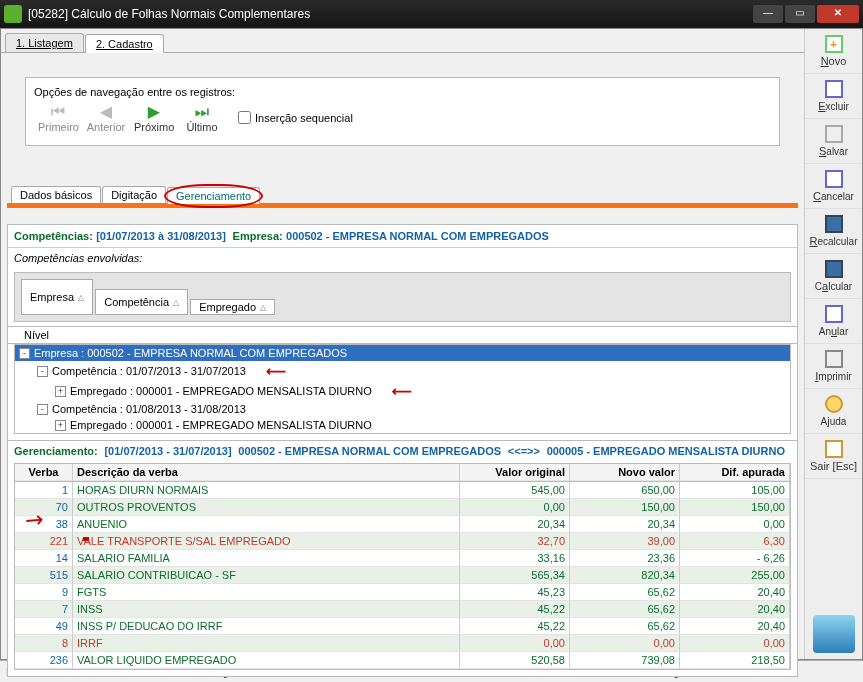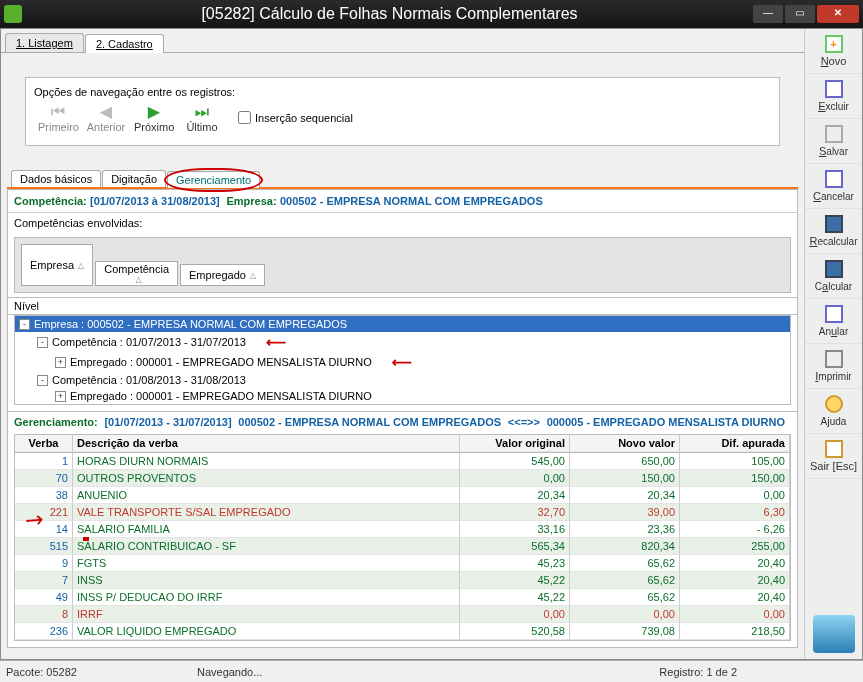--- a/index.html
+++ b/index.html
@@ -1,19 +1,19 @@
 <!DOCTYPE html>
 <html><head>
 <meta charset="utf-8">
 <style>
 * { box-sizing: border-box; margin: 0; padding: 0; font-family: Tahoma, sans-serif; font-size: 11px; }
 body { background: #3a3a3a; width: 863px; height: 682px; overflow: hidden; }
 .titlebar { height: 28px; background: linear-gradient(#2a2a2a, #151515); display: flex; align-items: center; padding: 0 4px; }
 .titlebar .app-icon { width: 18px; height: 18px; background: #5ab02c; border-radius: 3px; margin-right: 6px; }
-.titlebar .title { color: #fff; flex: 1; font-size: 16px; text-align: center; }
+.titlebar .title { color: #fff; flex: 1; font-size: 12px; }
 .winbtns { display: flex; }
 .winbtn { width: 30px; height: 18px; margin-left: 2px; background: #444; color: #fff; text-align: center; line-height: 16px; font-size: 10px; border-radius: 2px; }
 .winbtn.close { background: #c0392b; width: 42px; color: #fff; font-weight: bold; }
 .app { display: flex; height: 632px; background: #f0f0f0; border: 1px solid #888; }
 .main { flex: 1; display: flex; flex-direction: column; }
 .sidebar { width: 58px; background: #eee; border-left: 1px solid #ccc; display: flex; flex-direction: column; }
 .side-btn { padding: 6px 2px; text-align: center; cursor: pointer; color: #333; font-size: 10px; border-bottom: 1px solid #e0e0e0; }
 .side-btn .icon { width: 18px; height: 18px; margin: 0 auto 2px; }
 .side-btn u { text-decoration: underline; }
 .sidebar .spacer { flex: 1; }
@@ -24,36 +24,36 @@
 .tab.active { background: #fff; position: relative; top: 1px; }
 
 .card { margin: 24px; border: 1px solid #bbb; padding: 8px; background: #fff; }
 .nav-row { display: flex; align-items: center; }
 .nav-btn { width: 48px; text-align: center; color: #888; padding: 4px; cursor: pointer; }
 .nav-btn.enabled { color: #333; }
 .nav-btn .arr { font-size: 16px; color: #bbb; }
 .nav-btn.enabled .arr { color: #2e9e2e; }
 .chk { margin: 0 4px 0 12px; }
 
-.subtabs { display: flex; border-bottom: 2px solid #f97316; padding-left: 4px; margin: 0 6px; text-align: center; }
+.subtabs { display: flex; border-bottom: 5px solid #f97316; padding-left: 4px; margin: 16px 6px; text-align: center; }
 .subtab { padding: 2px 8px; border: 1px solid #aaa; border-bottom: none; background: #fff; margin-right: 1px; border-radius: 3px 3px 0 0; cursor: pointer; position: relative; }
 .subtab.active { background: #fff; top: 1px; font-weight: normal; color: #006e6e; }
 .subtab.circled::after { content: ""; position: absolute; left: -4px; top: -4px; right: -4px; bottom: -4px; border: 2px solid #c00; border-radius: 50%/60%; pointer-events: none; }
 
 .panel { margin: 0 6px 6px; border: 1px solid #bbb; background: #fff; }
 .abr-hdr { padding: 4px 6px; color: #0a6e2a; font-weight: bold; font-size: 12px; border-bottom: 1px solid #ccc; }
 .abr-hdr .blue { color: #1462a6; }
-.comp-env { padding: 4px 6px; }
+.comp-env { padding: 4px 6px; font-style: italic; }
 .group-bar { background: #e4e4e4; border: 1px solid #bbb; margin: 4px 6px; padding: 6px; display: flex; }
 .group-cell { background: #fff; border: 1px solid #aaa; padding: 1px 8px; margin-right: 2px; display: inline-flex; align-items: center; }
 .group-cell .tri { margin-left: 4px; color: #888; font-size: 8px; }
-.g2 { margin-top: 17px; flex-direction: column; }
+.g2 { margin-top: 10px; }
 .g3 { margin-top: 20px; }
 
-.tree-hdr { padding: 2px 6px; border-top: 1px solid #bbb; border-bottom: 1px solid #bbb; background: #fff; }
+.tree-hdr { padding: 2px 16px; border-top: 1px solid #bbb; border-bottom: 1px solid #bbb; background: #fff; }
 .tree { border: 1px solid #bbb; margin: 0 6px 6px; font-size: 11px; }
 .tree-row { padding: 2px 4px; display: flex; align-items: center; white-space: nowrap; }
 .tree-row.sel { background: #2f6fc1; color: #fff; }
 .tree .box { display: inline-block; width: 11px; height: 11px; border: 1px solid #888; background: #fff; color: #333; text-align: center; line-height: 9px; font-size: 9px; margin-right: 4px; }
 .indent1 { padding-left: 22px; }
 .indent2 { padding-left: 40px; }
 .red-arrow { color: #c00; font-size: 14px; margin-left: 20px; font-weight: bold; }
 
 .grid-title { padding: 3px 6px; font-weight: bold; color: #0a6e2a; font-size: 12px; border-top: 1px solid #bbb; white-space: nowrap; overflow: hidden; }
 .grid-title .accent { color: #1462a6; }
@@ -133,21 +133,21 @@
     </div>
 
     <div class="subtabs">
       <div class="subtab">Dados básicos</div>
       <div class="subtab">Digitação</div>
       <div class="subtab active circled">Gerenciamento</div>
     </div>
 
     <div class="panel">
       <div class="abr-hdr">
-        <span>Competência:</span>
+        <span>Competências:</span>
         <span class="blue">[01/07/2013 à 31/08/2013]</span>&nbsp;
         <span>Empresa:</span>
         <span class="blue">000502 - EMPRESA NORMAL COM EMPREGADOS</span>
       </div>
       <div class="comp-env">Competências envolvidas:</div>
 
       <div class="group-bar">
         <div class="group-cell">
             <span>Empresa</span>
             <span class="tri">△</span>

